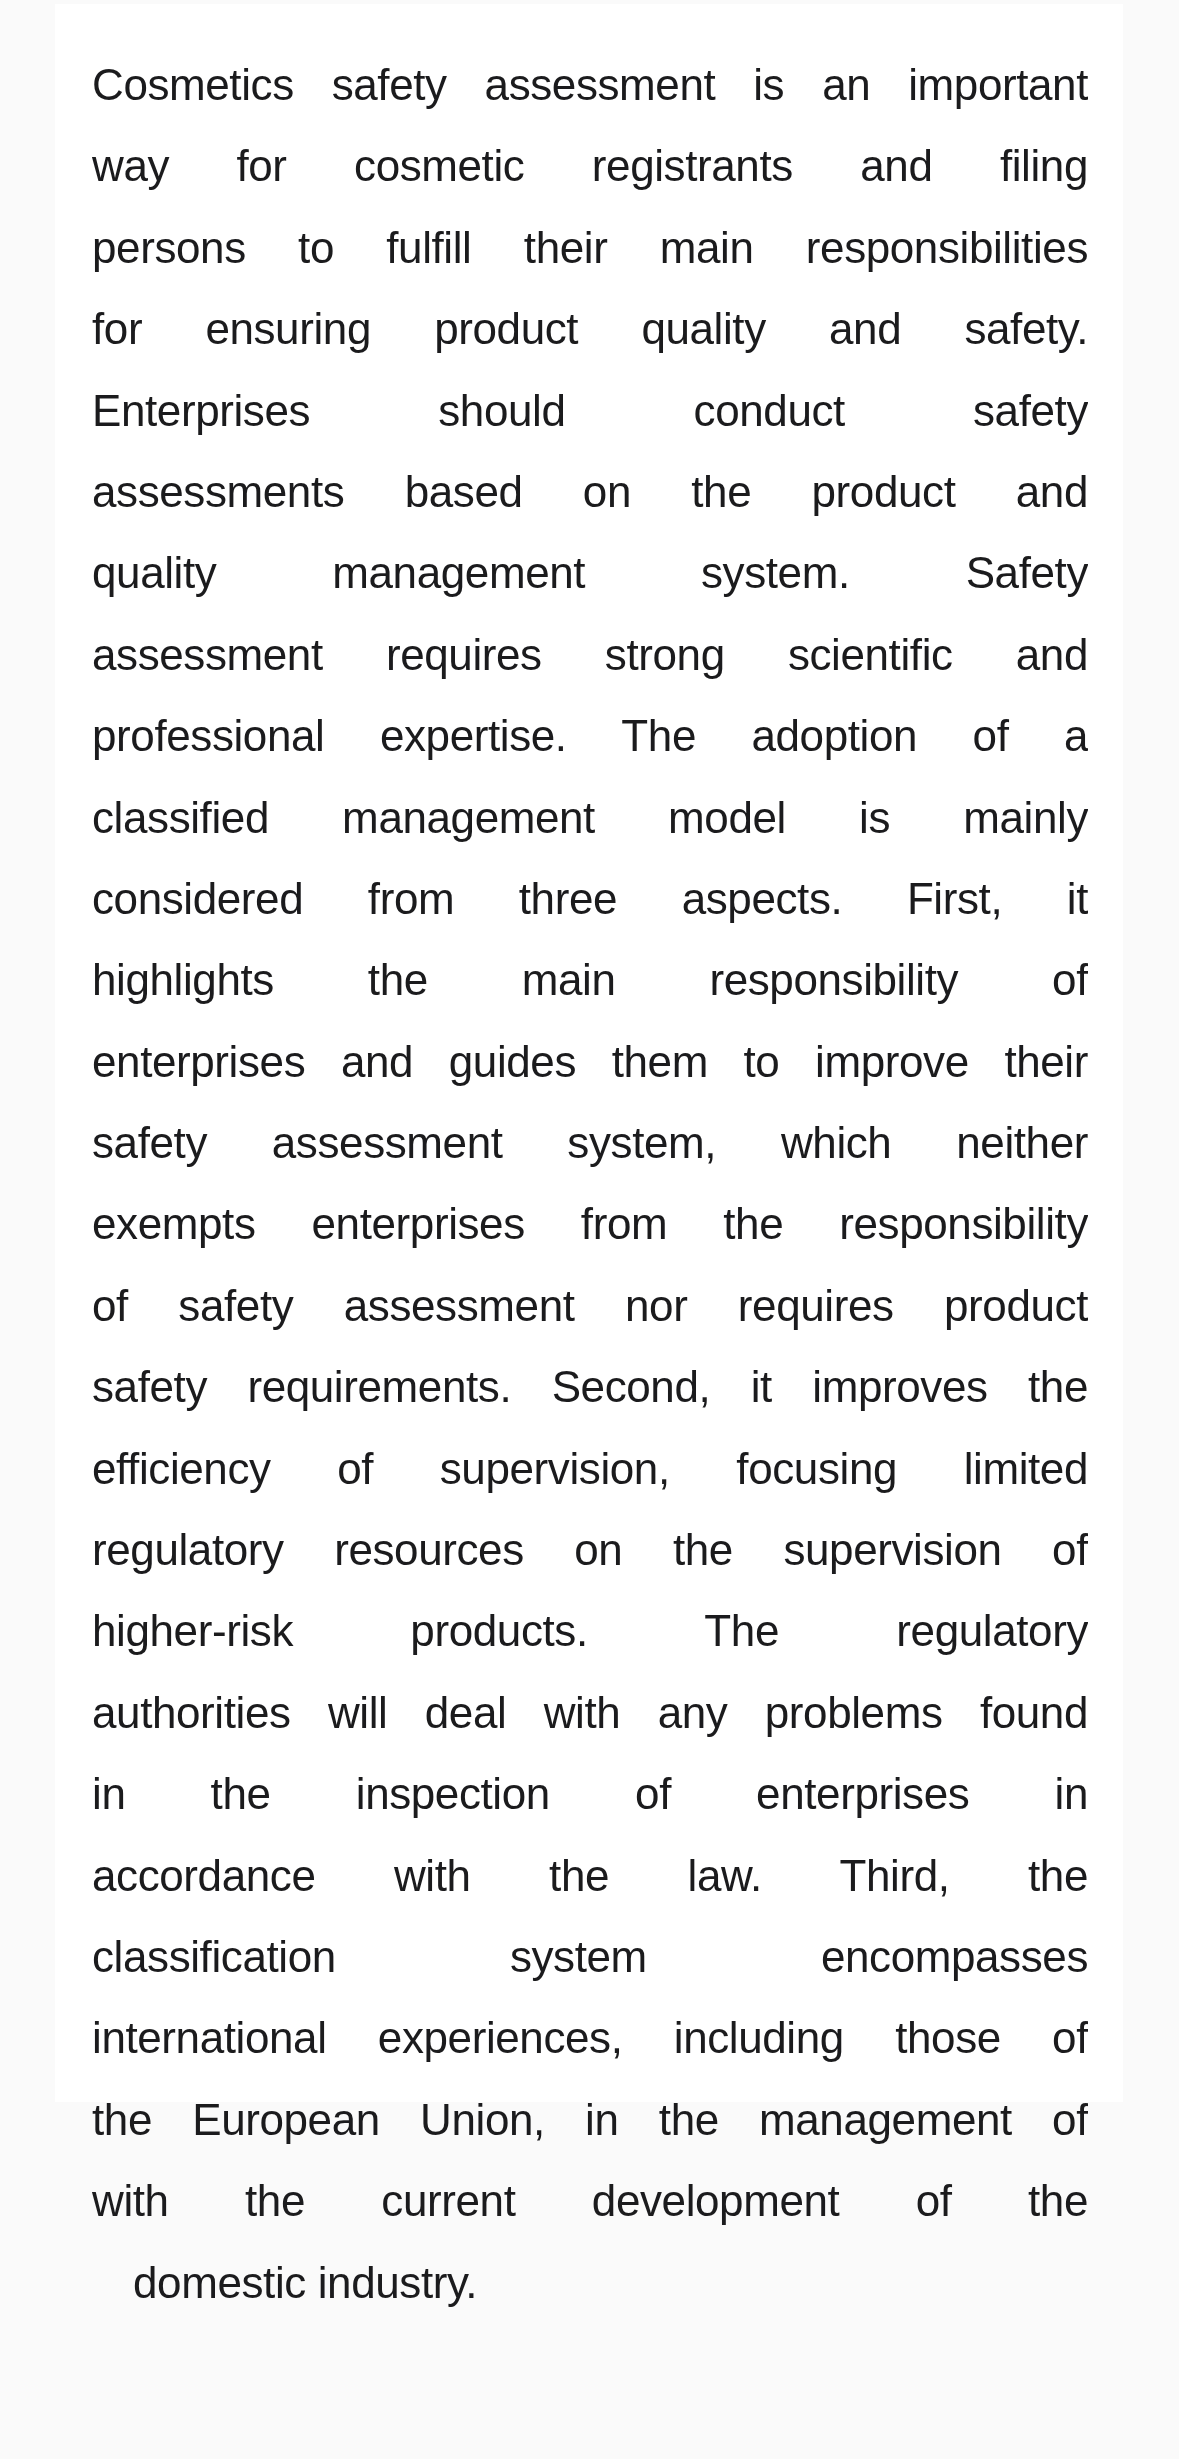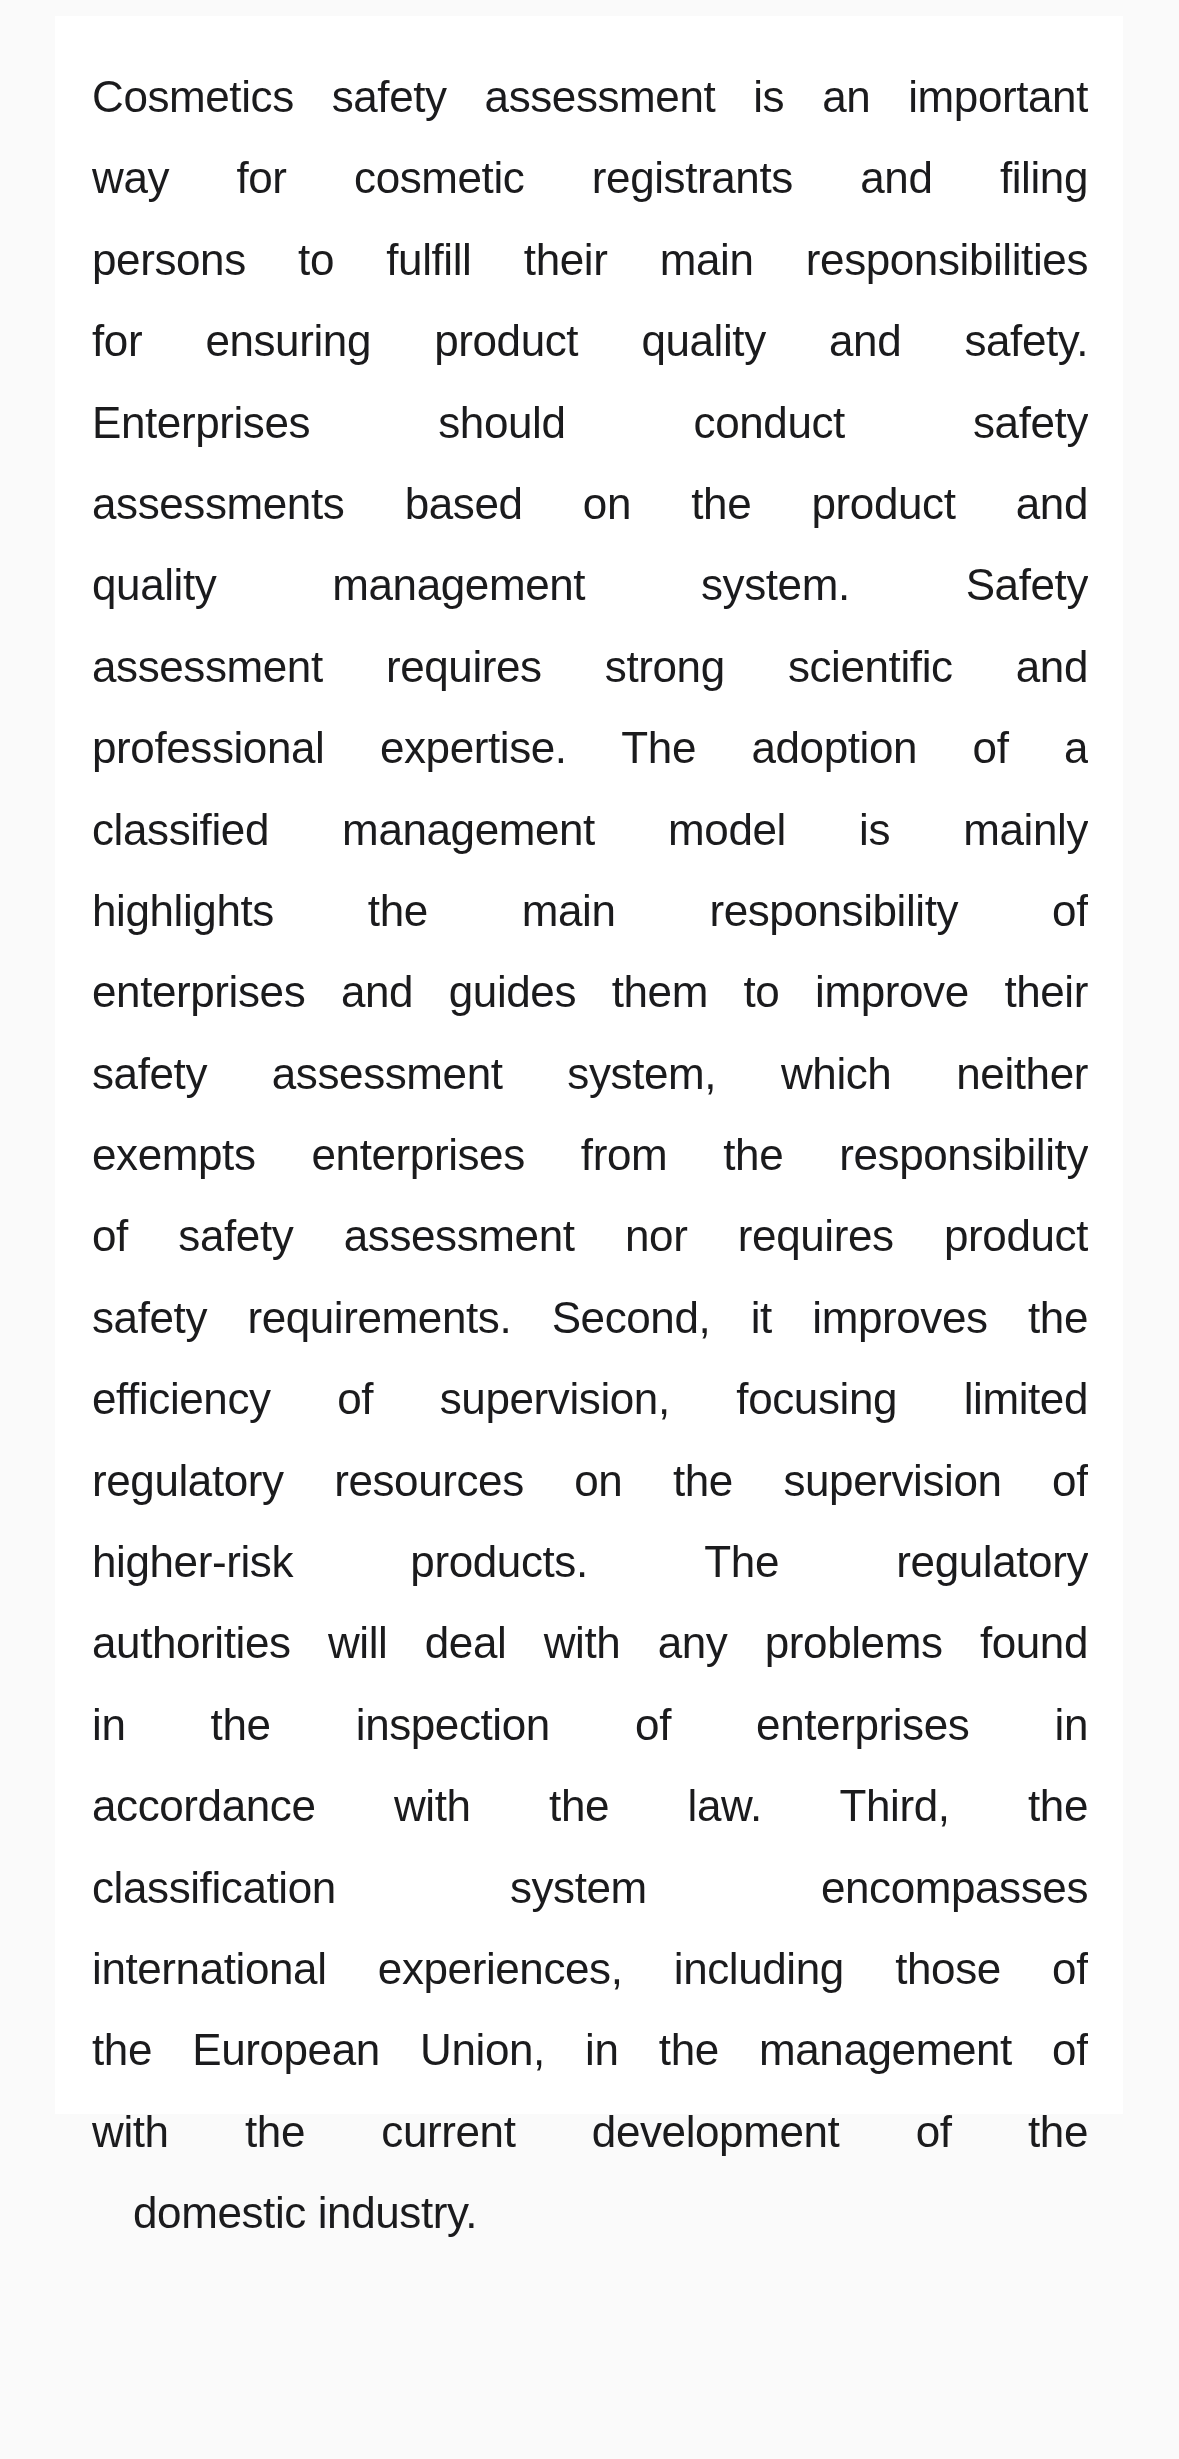--- a/index.html
+++ b/index.html
@@ -15,21 +15,21 @@
   }
   .page {
     position: relative;
     width: 1179px;
     height: 2459px;
     background: #fafafa;
   }
   .article-card {
     position: absolute;
     left: 55px;
-    top: 16px;
+    top: 4px;
     width: 1068px;
     height: 2098px;
     background: #ffffff;
     box-sizing: border-box;
     padding: 40px 35px 0 37px;
   }
   .paragraph {
     color: #1b1b1d;
     font-size: 44px;
     line-height: 81.4px;
@@ -58,20 +58,21 @@
         <div class="line">Cosmetics safety assessment is an important</div>
         <div class="line">way for cosmetic registrants and filing</div>
         <div class="line">persons to fulfill their main responsibilities</div>
         <div class="line">for ensuring product quality and safety.</div>
         <div class="line">Enterprises should conduct safety</div>
         <div class="line">assessments based on the product and</div>
         <div class="line">quality management system. Safety</div>
         <div class="line">assessment requires strong scientific and</div>
         <div class="line">professional expertise. The adoption of a</div>
         <div class="line">classified management model is mainly</div>
+        <div class="line">considered from three aspects. First, it</div>
         <div class="line">highlights the main responsibility of</div>
         <div class="line">enterprises and guides them to improve their</div>
         <div class="line">safety assessment system, which neither</div>
         <div class="line">exempts enterprises from the responsibility</div>
         <div class="line">of safety assessment nor requires product</div>
         <div class="line">safety requirements. Second, it improves the</div>
         <div class="line">efficiency of supervision, focusing limited</div>
         <div class="line">regulatory resources on the supervision of</div>
         <div class="line">higher-risk products. The regulatory</div>
         <div class="line">authorities will deal with any problems found</div>

